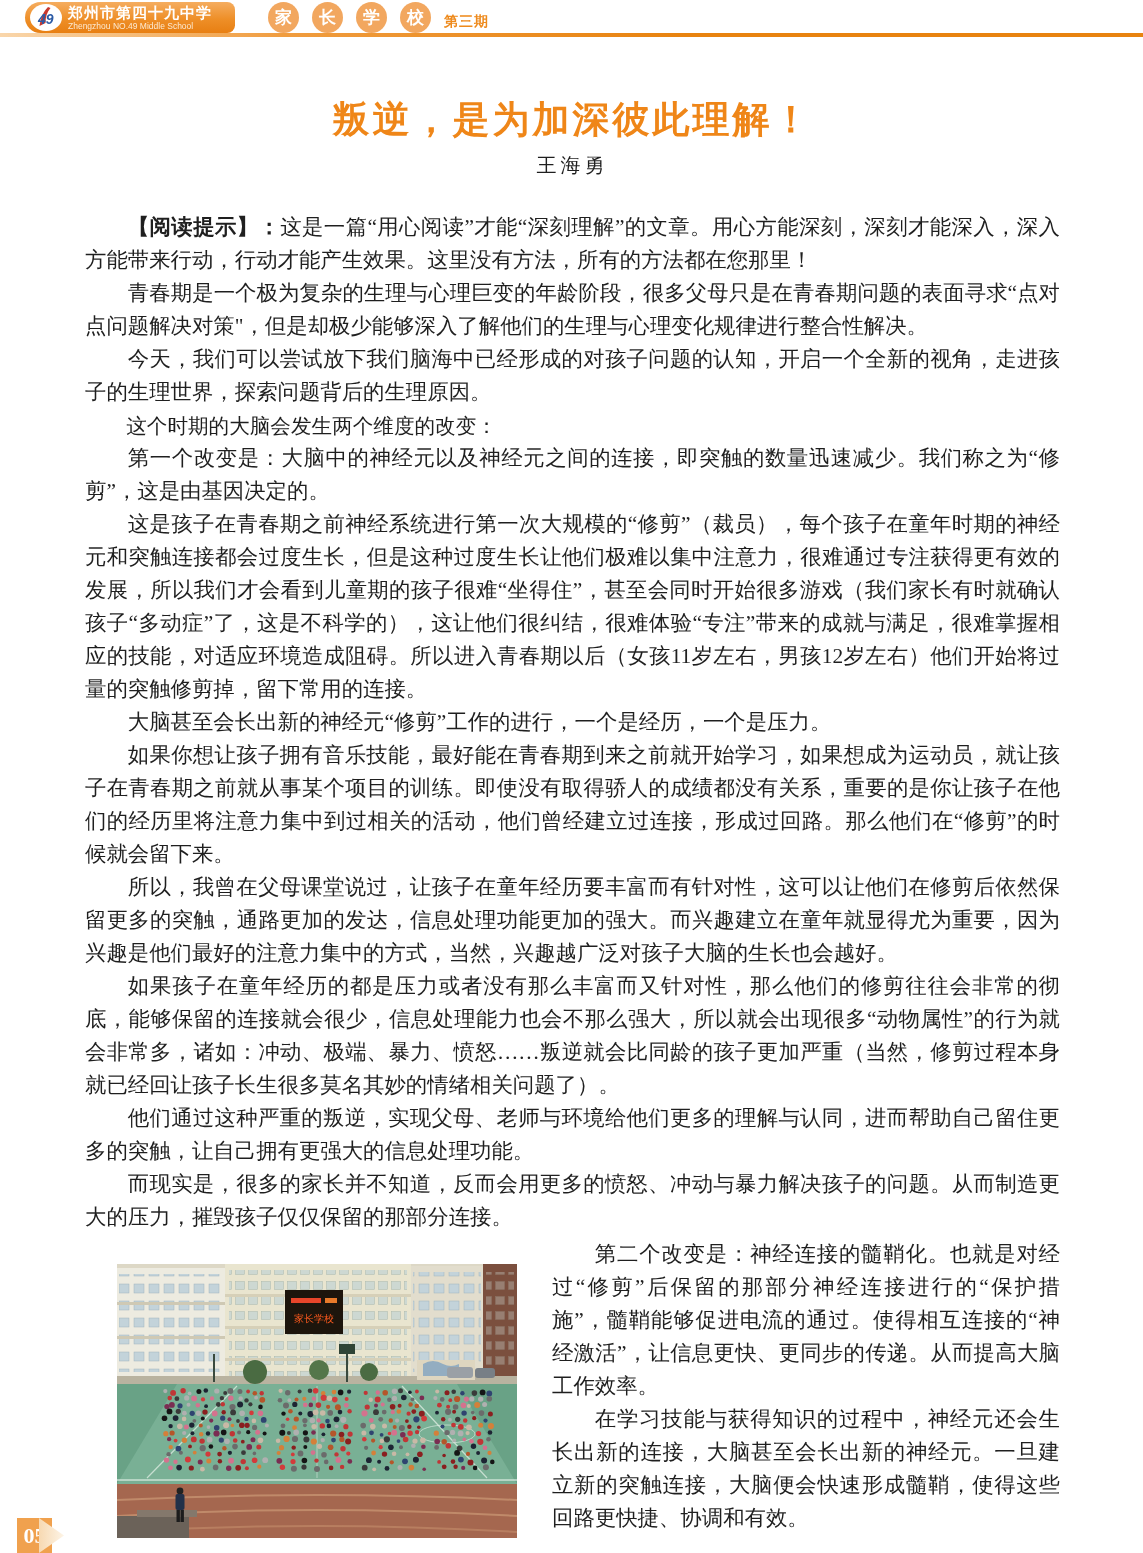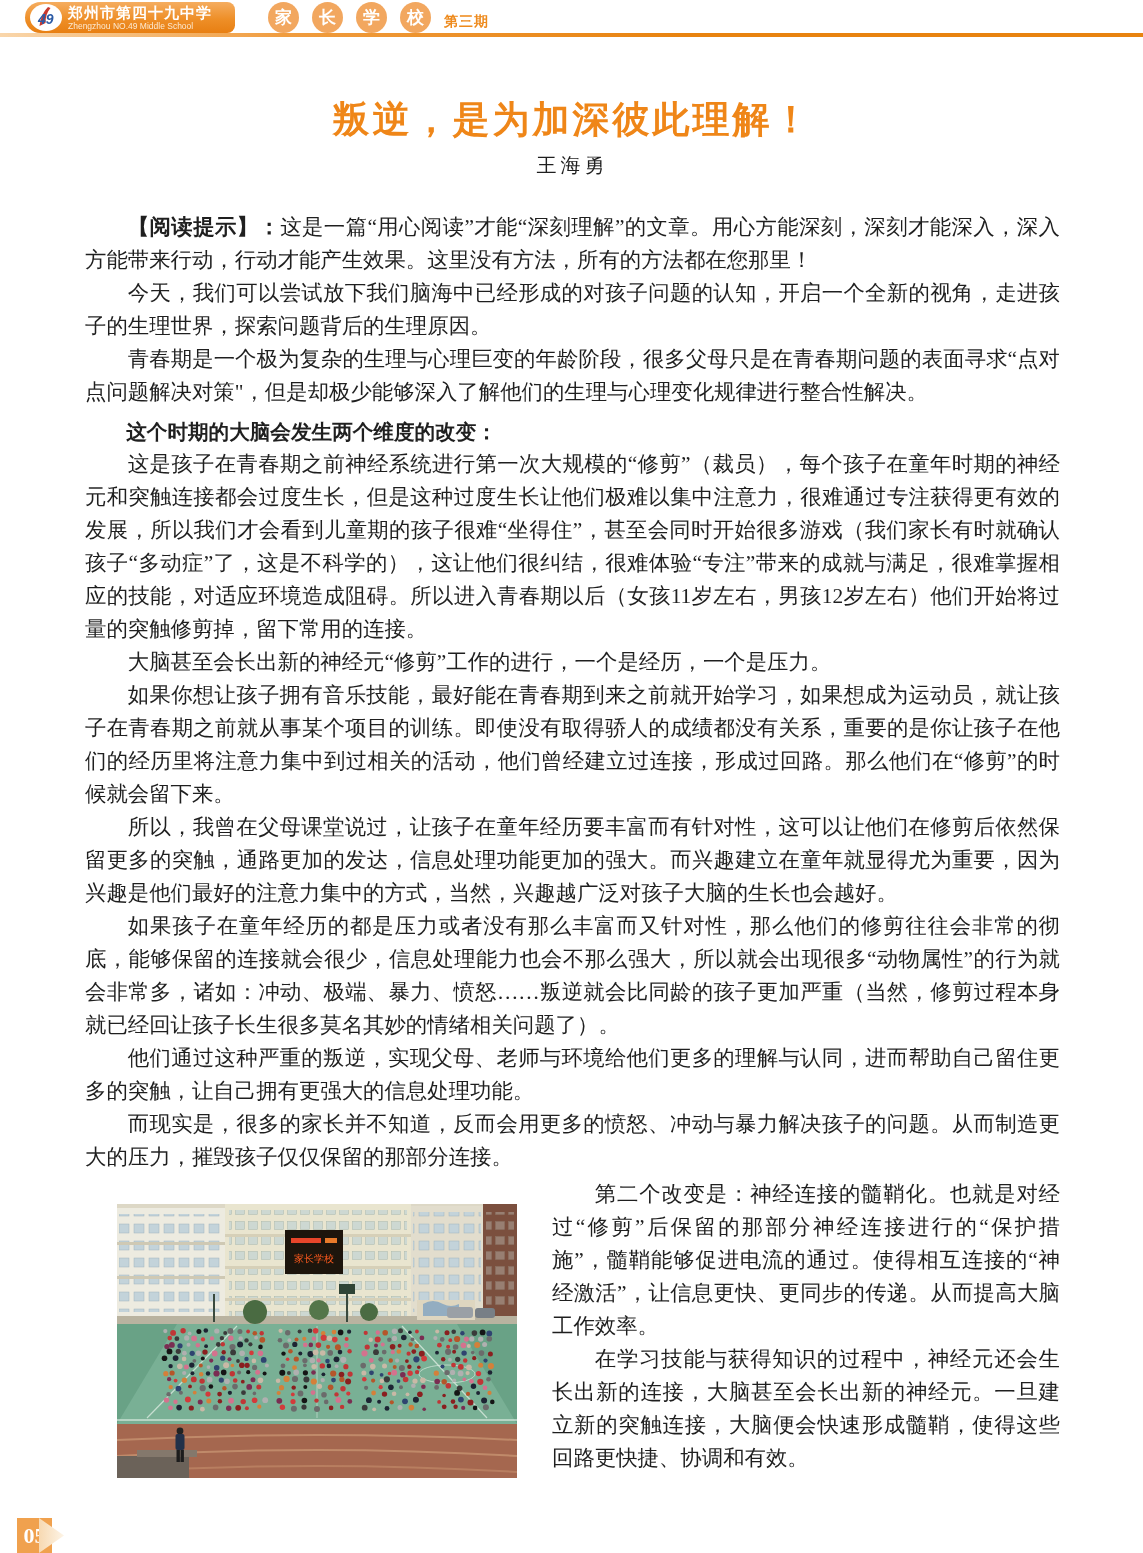--- a/index.html
+++ b/index.html
@@ -28,22 +28,22 @@
   #header-rule{position:absolute;top:33px;left:0;width:100%;height:4px;
       background:linear-gradient(90deg,#f9d6ab 0%,#f09c3e 25%,#e8830f 60%,#e8830f 100%);}
 
   
   #content{position:absolute;left:85px;top:96px;width:975px;}
   #article-title{margin:0 0 8px;text-align:center;color:#ef8618;font-size:37px;
       line-height:48px;font-weight:bold;letter-spacing:3px;}
   #article-author{text-align:center;font-size:20px;letter-spacing:4px;margin:0 0 32px;}
   #content p{margin:0;font-size:21.4px;line-height:33px;text-align:justify;
       text-indent:2em;}
-  #content p.bold{font-weight:bold;font-family:"Liberation Sans","DejaVu Sans",sans-serif;
-      font-size:20.6px;margin-top:6px;}
+  #content p.bold{font-weight:normal;font-family:"Liberation Sans","DejaVu Sans",sans-serif;
+      font-size:20.6px;}
   #content p b{font-weight:bold;}
   #body-part2{margin-top:4px;}
   #body-part2::after{content:"";display:block;clear:both;}
   figure.photo{float:left;width:400px;height:274px;margin:8px 17px 2px 14px;padding:18px;}
   figure.photo svg{display:block;}
 
   
   .pagebox{position:absolute;left:17px;bottom:0;width:35px;height:35px;background:#f0a14e;
       color:#fff;font-size:22px;font-weight:bold;display:flex;align-items:center;
       justify-content:center;}
@@ -78,23 +78,24 @@
     </div>
   </div>
   <div id="header-rule"></div>
 
   <div id="content">
     <h1 id="article-title">叛逆，是为加深彼此理解！</h1>
     <div id="article-author">王海勇</div>
 
     <section id="body-part1">
         <p><b>【阅读提示】：</b>这是一篇“用心阅读”才能“深刻理解”的文章。用心方能深刻，深刻才能深入，深入方能带来行动，行动才能产生效果。这里没有方法，所有的方法都在您那里！</p>
+        <p>青春期是一个极为复杂的生理与心理巨变的年龄阶段，很多父母只是在青春期问题的表面寻求“点对点问题解决对策"，但是却极少能够深入了解他们的生理与心理变化规律进行整合性解决。</p>
         <p>今天，我们可以尝试放下我们脑海中已经形成的对孩子问题的认知，开启一个全新的视角，走进孩子的生理世界，探索问题背后的生理原因。</p>
-        <p>青春期是一个极为复杂的生理与心理巨变的年龄阶段，很多父母只是在青春期问题的表面寻求“点对点问题解决对策"，但是却极少能够深入了解他们的生理与心理变化规律进行整合性解决。</p>
         <p class="bold">这个时期的大脑会发生两个维度的改变：</p>
+        <p>第一个改变是：大脑中的神经元以及神经元之间的连接，即突触的数量迅速减少。我们称之为“修剪”，这是由基因决定的。</p>
         <p>这是孩子在青春期之前神经系统进行第一次大规模的“修剪”（裁员），每个孩子在童年时期的神经元和突触连接都会过度生长，但是这种过度生长让他们极难以集中注意力，很难通过专注获得更有效的发展，所以我们才会看到儿童期的孩子很难“坐得住”，甚至会同时开始很多游戏（我们家长有时就确认孩子“多动症”了，这是不科学的），这让他们很纠结，很难体验“专注”带来的成就与满足，很难掌握相应的技能，对适应环境造成阻碍。所以进入青春期以后（女孩11岁左右，男孩12岁左右）他们开始将过量的突触修剪掉，留下常用的连接。</p>
         <p>大脑甚至会长出新的神经元“修剪”工作的进行，一个是经历，一个是压力。</p>
         <p>如果你想让孩子拥有音乐技能，最好能在青春期到来之前就开始学习，如果想成为运动员，就让孩子在青春期之前就从事某个项目的训练。即使没有取得骄人的成绩都没有关系，重要的是你让孩子在他们的经历里将注意力集中到过相关的活动，他们曾经建立过连接，形成过回路。那么他们在“修剪”的时候就会留下来。</p>
         <p>所以，我曾在父母课堂说过，让孩子在童年经历要丰富而有针对性，这可以让他们在修剪后依然保留更多的突触，通路更加的发达，信息处理功能更加的强大。而兴趣建立在童年就显得尤为重要，因为兴趣是他们最好的注意力集中的方式，当然，兴趣越广泛对孩子大脑的生长也会越好。</p>
         <p>如果孩子在童年经历的都是压力或者没有那么丰富而又针对性，那么他们的修剪往往会非常的彻底，能够保留的连接就会很少，信息处理能力也会不那么强大，所以就会出现很多“动物属性”的行为就会非常多，诸如：冲动、极端、暴力、愤怒……叛逆就会比同龄的孩子更加严重（当然，修剪过程本身就已经回让孩子长生很多莫名其妙的情绪相关问题了）。</p>
         <p>他们通过这种严重的叛逆，实现父母、老师与环境给他们更多的理解与认同，进而帮助自己留住更多的突触，让自己拥有更强大的信息处理功能。</p>
         <p>而现实是，很多的家长并不知道，反而会用更多的愤怒、冲动与暴力解决孩子的问题。从而制造更大的压力，摧毁孩子仅仅保留的那部分连接。</p>
       </section>
 
     <section id="body-part2">

